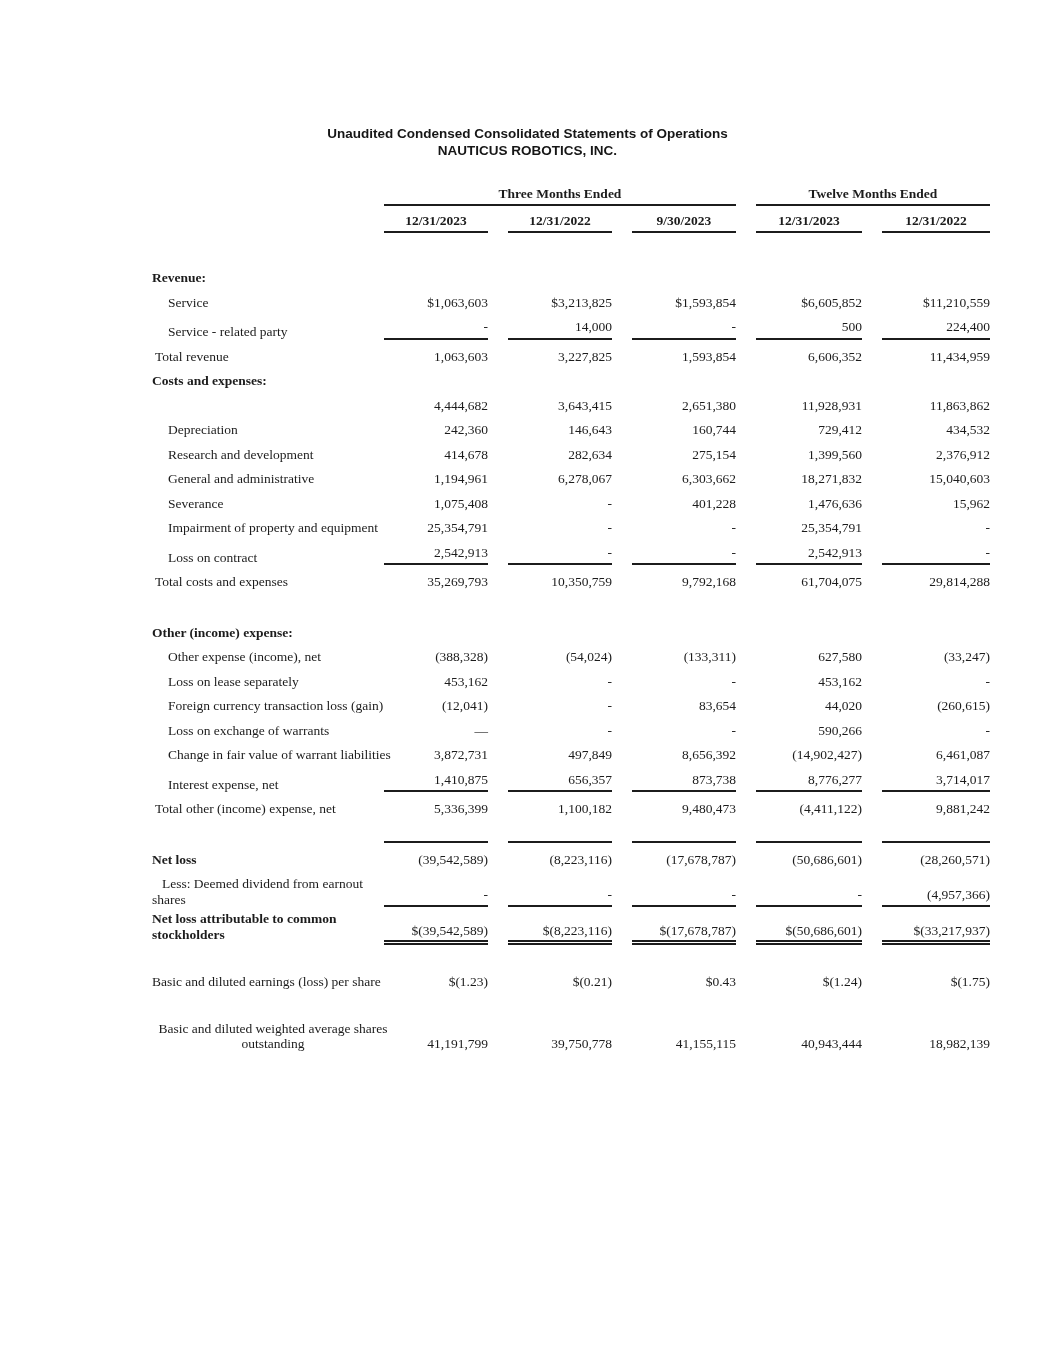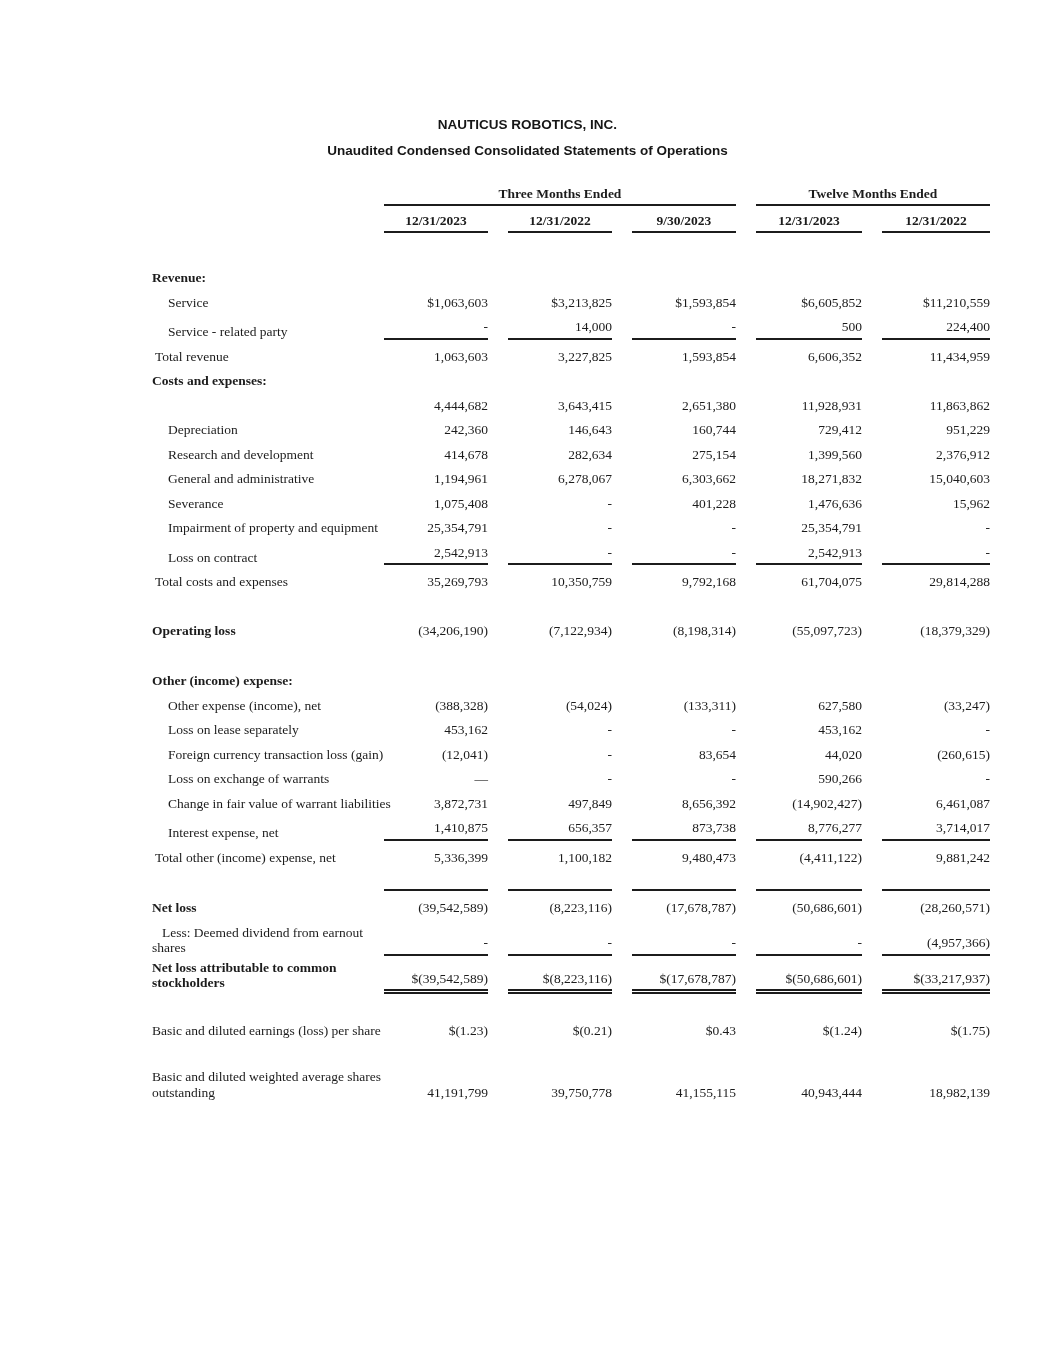--- a/index.html
+++ b/index.html
@@ -49,28 +49,28 @@
   .r-total-revenue .lbl, .r-total-costs .lbl, .r-total-other .lbl { padding-left:3px; }
   .r-cost-of-revenue .lbl { width:216px; }
   .r-operating-loss { margin-top:33px; }
   .r-other-header { margin-top:35px; }
   .r-net-loss { margin-top:24px; }
   .r-less-deemed-dividend .lbl { width:212px; text-indent:10px; }
   .r-net-loss-attributable { margin-top:4px; }
   .r-net-loss-attributable .lbl { width:205px; }
   .r-eps { margin-top:32px; }
   .r-weighted-shares { margin-top:31px; }
-  .r-weighted-shares .lbl { width:242px; }
+  .r-weighted-shares .lbl { width:242px;text-align:center; }
 </style>
 </head>
 <body>
 
 <div class="page">
+  <div class="title subtitle">Unaudited Condensed Consolidated Statements of Operations</div>
   <div class="title">NAUTICUS ROBOTICS, INC.</div>
-  <div class="title subtitle">Unaudited Condensed Consolidated Statements of Operations</div>
   <div class="fin-table" id="fin-table">
       <div class="row hdr">
         <div class="gcell" style="grid-column: 2 / 5;">Three Months Ended</div>
         <div class="gcell" style="grid-column: 5 / 7;">Twelve Months Ended</div>
       </div>
       <div class="row hdr-dates">
         <div class="dcell" style="grid-column: 2;">12/31/2023</div>
         <div class="dcell" style="grid-column: 3;">12/31/2022</div>
         <div class="dcell" style="grid-column: 4;">9/30/2023</div>
         <div class="dcell" style="grid-column: 5;">12/31/2023</div>
@@ -124,21 +124,21 @@
         <div class="v" style="grid-column: 6;">11,863,862</div>
       </div>
       <div class="row r-depreciation">
         <div class="lblc" style="grid-column: 1;">
           <div class="lbl ind1">Depreciation</div>
         </div>
         <div class="v" style="grid-column: 2;">242,360</div>
         <div class="v" style="grid-column: 3;">146,643</div>
         <div class="v" style="grid-column: 4;">160,744</div>
         <div class="v" style="grid-column: 5;">729,412</div>
-        <div class="v" style="grid-column: 6;">951,229</div>
+        <div class="v" style="grid-column: 6;">434,532</div>
       </div>
       <div class="row r-research-development">
         <div class="lblc" style="grid-column: 1;">
           <div class="lbl ind1">Research and development</div>
         </div>
         <div class="v" style="grid-column: 2;">414,678</div>
         <div class="v" style="grid-column: 3;">282,634</div>
         <div class="v" style="grid-column: 4;">275,154</div>
         <div class="v" style="grid-column: 5;">1,399,560</div>
         <div class="v" style="grid-column: 6;">2,376,912</div>
@@ -186,30 +186,20 @@
       <div class="row r-total-costs">
         <div class="lblc" style="grid-column: 1;">
           <div class="lbl">Total costs and expenses</div>
         </div>
         <div class="v" style="grid-column: 2;">35,269,793</div>
         <div class="v" style="grid-column: 3;">10,350,759</div>
         <div class="v" style="grid-column: 4;">9,792,168</div>
         <div class="v" style="grid-column: 5;">61,704,075</div>
         <div class="v" style="grid-column: 6;">29,814,288</div>
       </div>
-      <div class="row r-operating-loss">
-        <div class="lblc" style="grid-column: 1;">
-          <div class="lbl b">Operating loss</div>
-        </div>
-        <div class="v" style="grid-column: 2;">(34,206,190)</div>
-        <div class="v" style="grid-column: 3;">(7,122,934)</div>
-        <div class="v" style="grid-column: 4;">(8,198,314)</div>
-        <div class="v" style="grid-column: 5;">(55,097,723)</div>
-        <div class="v" style="grid-column: 6;">(18,379,329)</div>
-      </div>
       <div class="row r-other-header">
         <div class="lblc" style="grid-column: 1;">
           <div class="lbl b">Other (income) expense:</div>
         </div>
       </div>
       <div class="row r-other-expense-net">
         <div class="lblc" style="grid-column: 1;">
           <div class="lbl ind1">Other expense (income), net</div>
         </div>
         <div class="v" style="grid-column: 2;">(388,328)</div>

